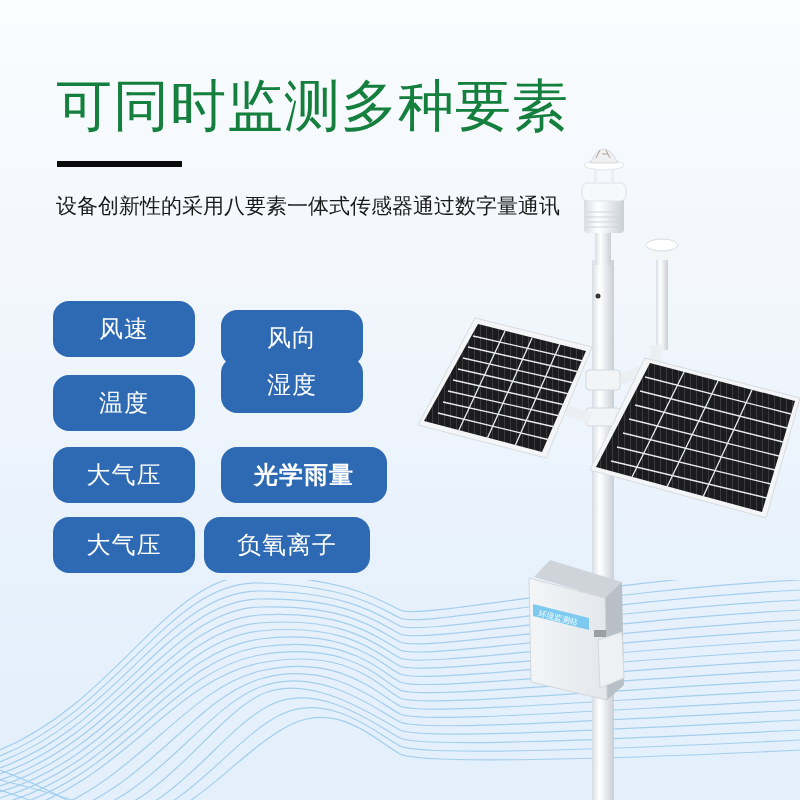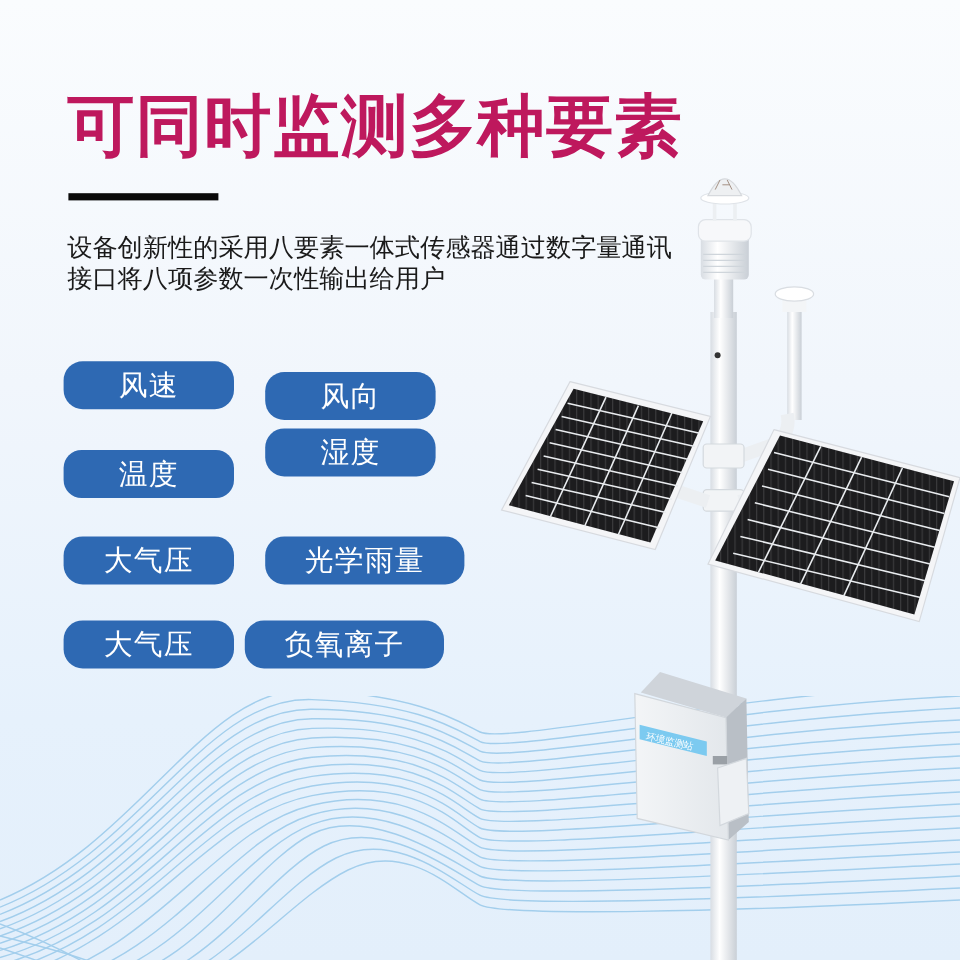--- a/index.html
+++ b/index.html
@@ -4,35 +4,35 @@
 <style>
   * { margin: 0; padding: 0; box-sizing: border-box; }
   html, body { width: 800px; height: 800px; overflow: hidden; }
   body {
     position: relative;
     font-family: "DejaVu Sans", "Liberation Sans", sans-serif;
     background: linear-gradient(180deg, #fafcfe 0%, #f1f6fc 40%, #e6f1fc 75%, #e3effb 100%);
   }
   .page-title {
     position: absolute; left: 56px; top: 66px;
-    font-size: 56px; font-weight: bold; color: #be185d;
+    font-size: 56px; font-weight: normal; color: #15803d;
     letter-spacing: 1px; line-height: 80px;
     white-space: nowrap;
   }
   .title-underline {
     position: absolute; left: 57px; top: 161px;
     width: 125px; height: 6px; background: #0a0a0a;
   }
   .description {
     position: absolute; left: 56px; top: 193px;
     width: 520px; font-size: 21px; line-height: 26px; color: #1a1a1a;
   }
   .description div { white-space: nowrap; }
   .tag {
-    position: absolute; height: 40px; border-radius: 16px;
+    position: absolute; height: 56px; border-radius: 16px;
     background: #2e69b3; color: #ffffff;
     font-size: 24px; display: flex; align-items: center; justify-content: center;
     letter-spacing: 1px;
     cursor: pointer;
   }
   .waves { position: absolute; left: 0; top: 580px; width: 800px; height: 220px; }
   .station { position: absolute; left: 0; top: 0; width: 800px; height: 800px; pointer-events: none; }
   .station * { pointer-events: auto; }
 </style>
 </head>
@@ -63,29 +63,28 @@
     <path d="M0 190 C 40 205, 70 220, 100 240"></path>
     <path d="M0 210 C 30 220, 60 230, 80 240"></path>
   </g>
 </svg>
 
 <h1 class="page-title">可同时监测多种要素</h1>
 <div class="title-underline"></div>
 
 <div class="description">
   <div>设备创新性的采用八要素一体式传感器通过数字量通讯</div>
-  <div>接口将八项参数一次性输出给用户</div>
 </div>
 
 <div class="tag" style="left:53px; top:301px; width:142px;">风速</div>
 <div class="tag" style="left:221px; top:310px; width:142px;">风向</div>
-<div class="tag" style="left:53px; top:375px; width:142px;border-radius:15px;">温度</div>
+<div class="tag" style="left:53px; top:375px; width:142px;">温度</div>
 <div class="tag" style="left:221px; top:357px; width:142px;">湿度</div>
 <div class="tag" style="left:53px; top:447px; width:142px;">大气压</div>
-<div class="tag" style="left:221px; top:447px; width:166px;">光学雨量</div>
+<div class="tag" style="left:221px; top:447px; width:166px;font-weight:bold;">光学雨量</div>
 <div class="tag" style="left:53px; top:517px; width:142px;">大气压</div>
 <div class="tag" style="left:204px; top:517px; width:166px;">负氧离子</div>
 
 <svg class="station" viewBox="0 0 800 800">
   <defs>
     <linearGradient id="poleGrad" x1="0" x2="1" y1="0" y2="0">
       <stop offset="0" stop-color="#d8dde3"></stop>
       <stop offset="0.35" stop-color="#ffffff"></stop>
       <stop offset="1" stop-color="#c9cfd6"></stop>
     </linearGradient>

